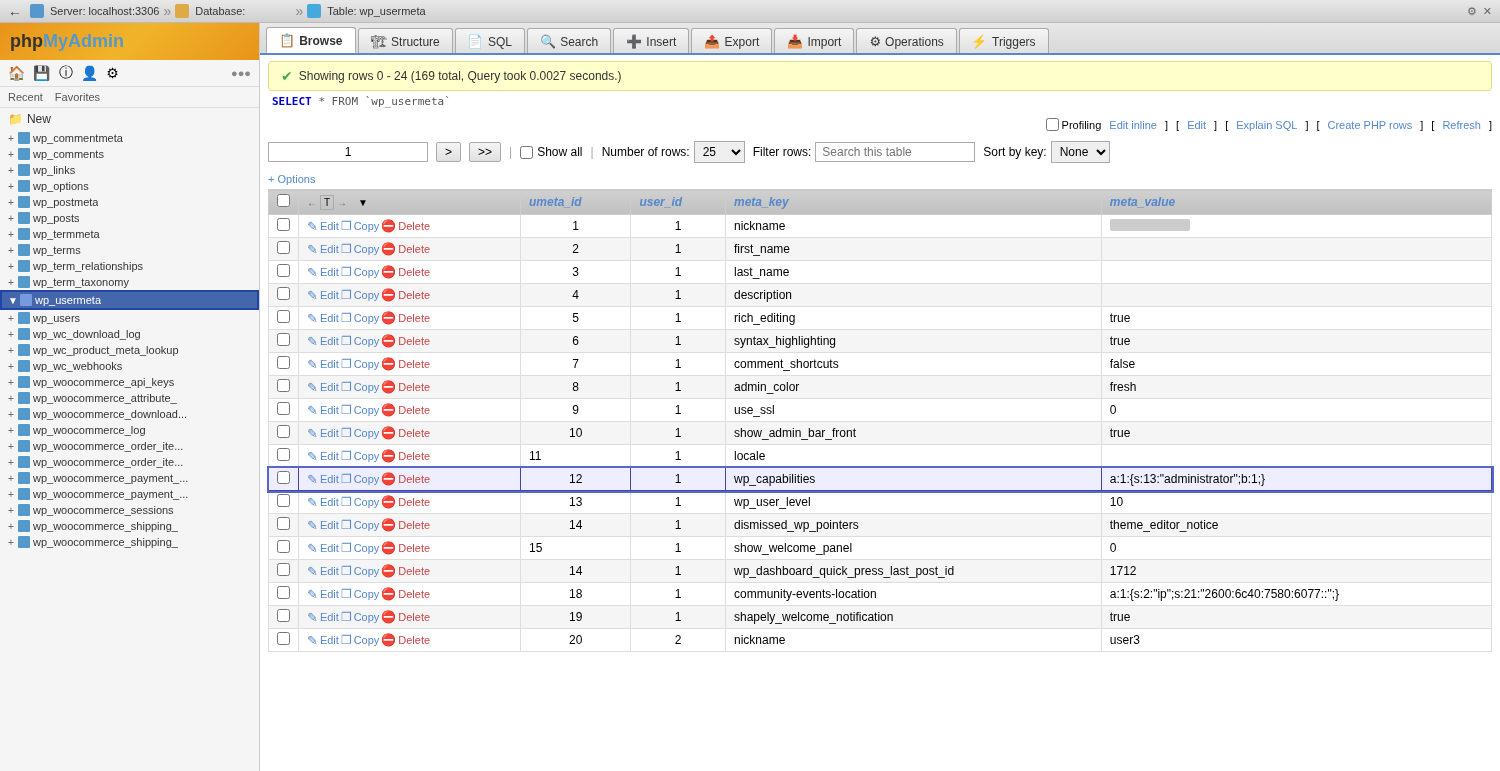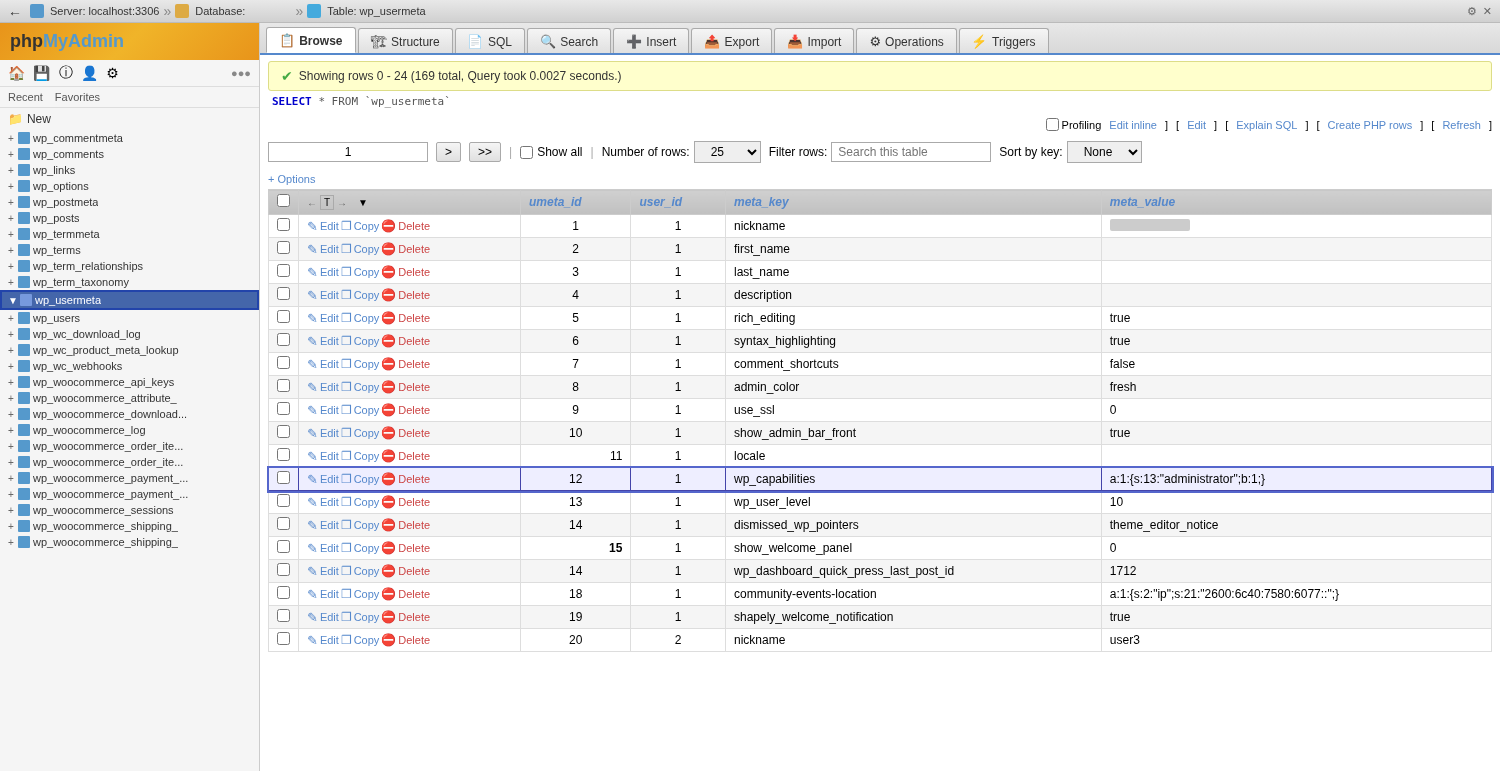--- a/index.html
+++ b/index.html
@@ -116,21 +116,21 @@
       align-items: center;
       gap: 8px;
       flex-wrap: wrap;
     }
     .table-controls .page-input { width: 36px; text-align: center; border: 1px solid #aaa; padding: 2px 4px; font-size: 12px; }
     .table-controls .btn {
       padding: 2px 8px; border: 1px solid #aaa; background: linear-gradient(to bottom, #f5f5f5, #e0e0e0);
       cursor: pointer; font-size: 12px; border-radius: 2px;
     }
     .table-controls label { display: flex; align-items: center; gap: 4px; }
-    .table-controls select { border: 1px solid #aaa; padding: 2px 12px; font-size: 12px; }
+    .table-controls select { border: 1px solid #aaa; padding: 2px 4px; font-size: 12px; }
     .table-controls input[type="text"] { border: 1px solid #aaa; padding: 2px 6px; font-size: 12px; width: 160px; }
 
     
     .data-table-wrap { padding: 0 8px 8px 8px; }
     .options-row { font-size: 11px; padding: 2px 0 4px 0; }
     .options-row a { color: #5588cc; text-decoration: none; }
 
     table.data-table {
       width: 100%; border-collapse: collapse; font-size: 12px;
     }
@@ -706,21 +706,21 @@
     <td>
       <div class="row-actions">
         <span style="color:#5588cc;font-size:13px;">✎</span>
         <a class="action-btn edit">Edit</a>
         <span style="color:#5588cc;font-size:12px;">❐</span>
         <a class="action-btn copy">Copy</a>
         <span style="color:#cc4444;font-size:12px;">⛔</span>
         <a class="action-btn delete">Delete</a>
       </div>
     </td>
-    <td style="text-align:right;margin-top:36px;">11</td>
+    <td style="text-align:left;margin-top:36px;">11</td>
     <td style="text-align:center;">1</td>
     <td>locale</td>
     <td></td>
   </tr>
               <tr class="highlighted">
     <td class="checkbox-cell">
       <input type="checkbox" style="">
     </td>
     <td>
       <div class="row-actions">
@@ -782,21 +782,21 @@
     <td>
       <div class="row-actions">
         <span style="color:#5588cc;font-size:13px;">✎</span>
         <a class="action-btn edit">Edit</a>
         <span style="color:#5588cc;font-size:12px;">❐</span>
         <a class="action-btn copy">Copy</a>
         <span style="color:#cc4444;font-size:12px;">⛔</span>
         <a class="action-btn delete">Delete</a>
       </div>
     </td>
-    <td style="text-align:right;font-weight:bold;">15</td>
+    <td style="text-align:left;">15</td>
     <td style="text-align:center;">1</td>
     <td>show_welcome_panel</td>
     <td><span>0</span></td>
   </tr>
               <tr>
     <td class="checkbox-cell">
       <input type="checkbox" style="">
     </td>
     <td>
       <div class="row-actions">

